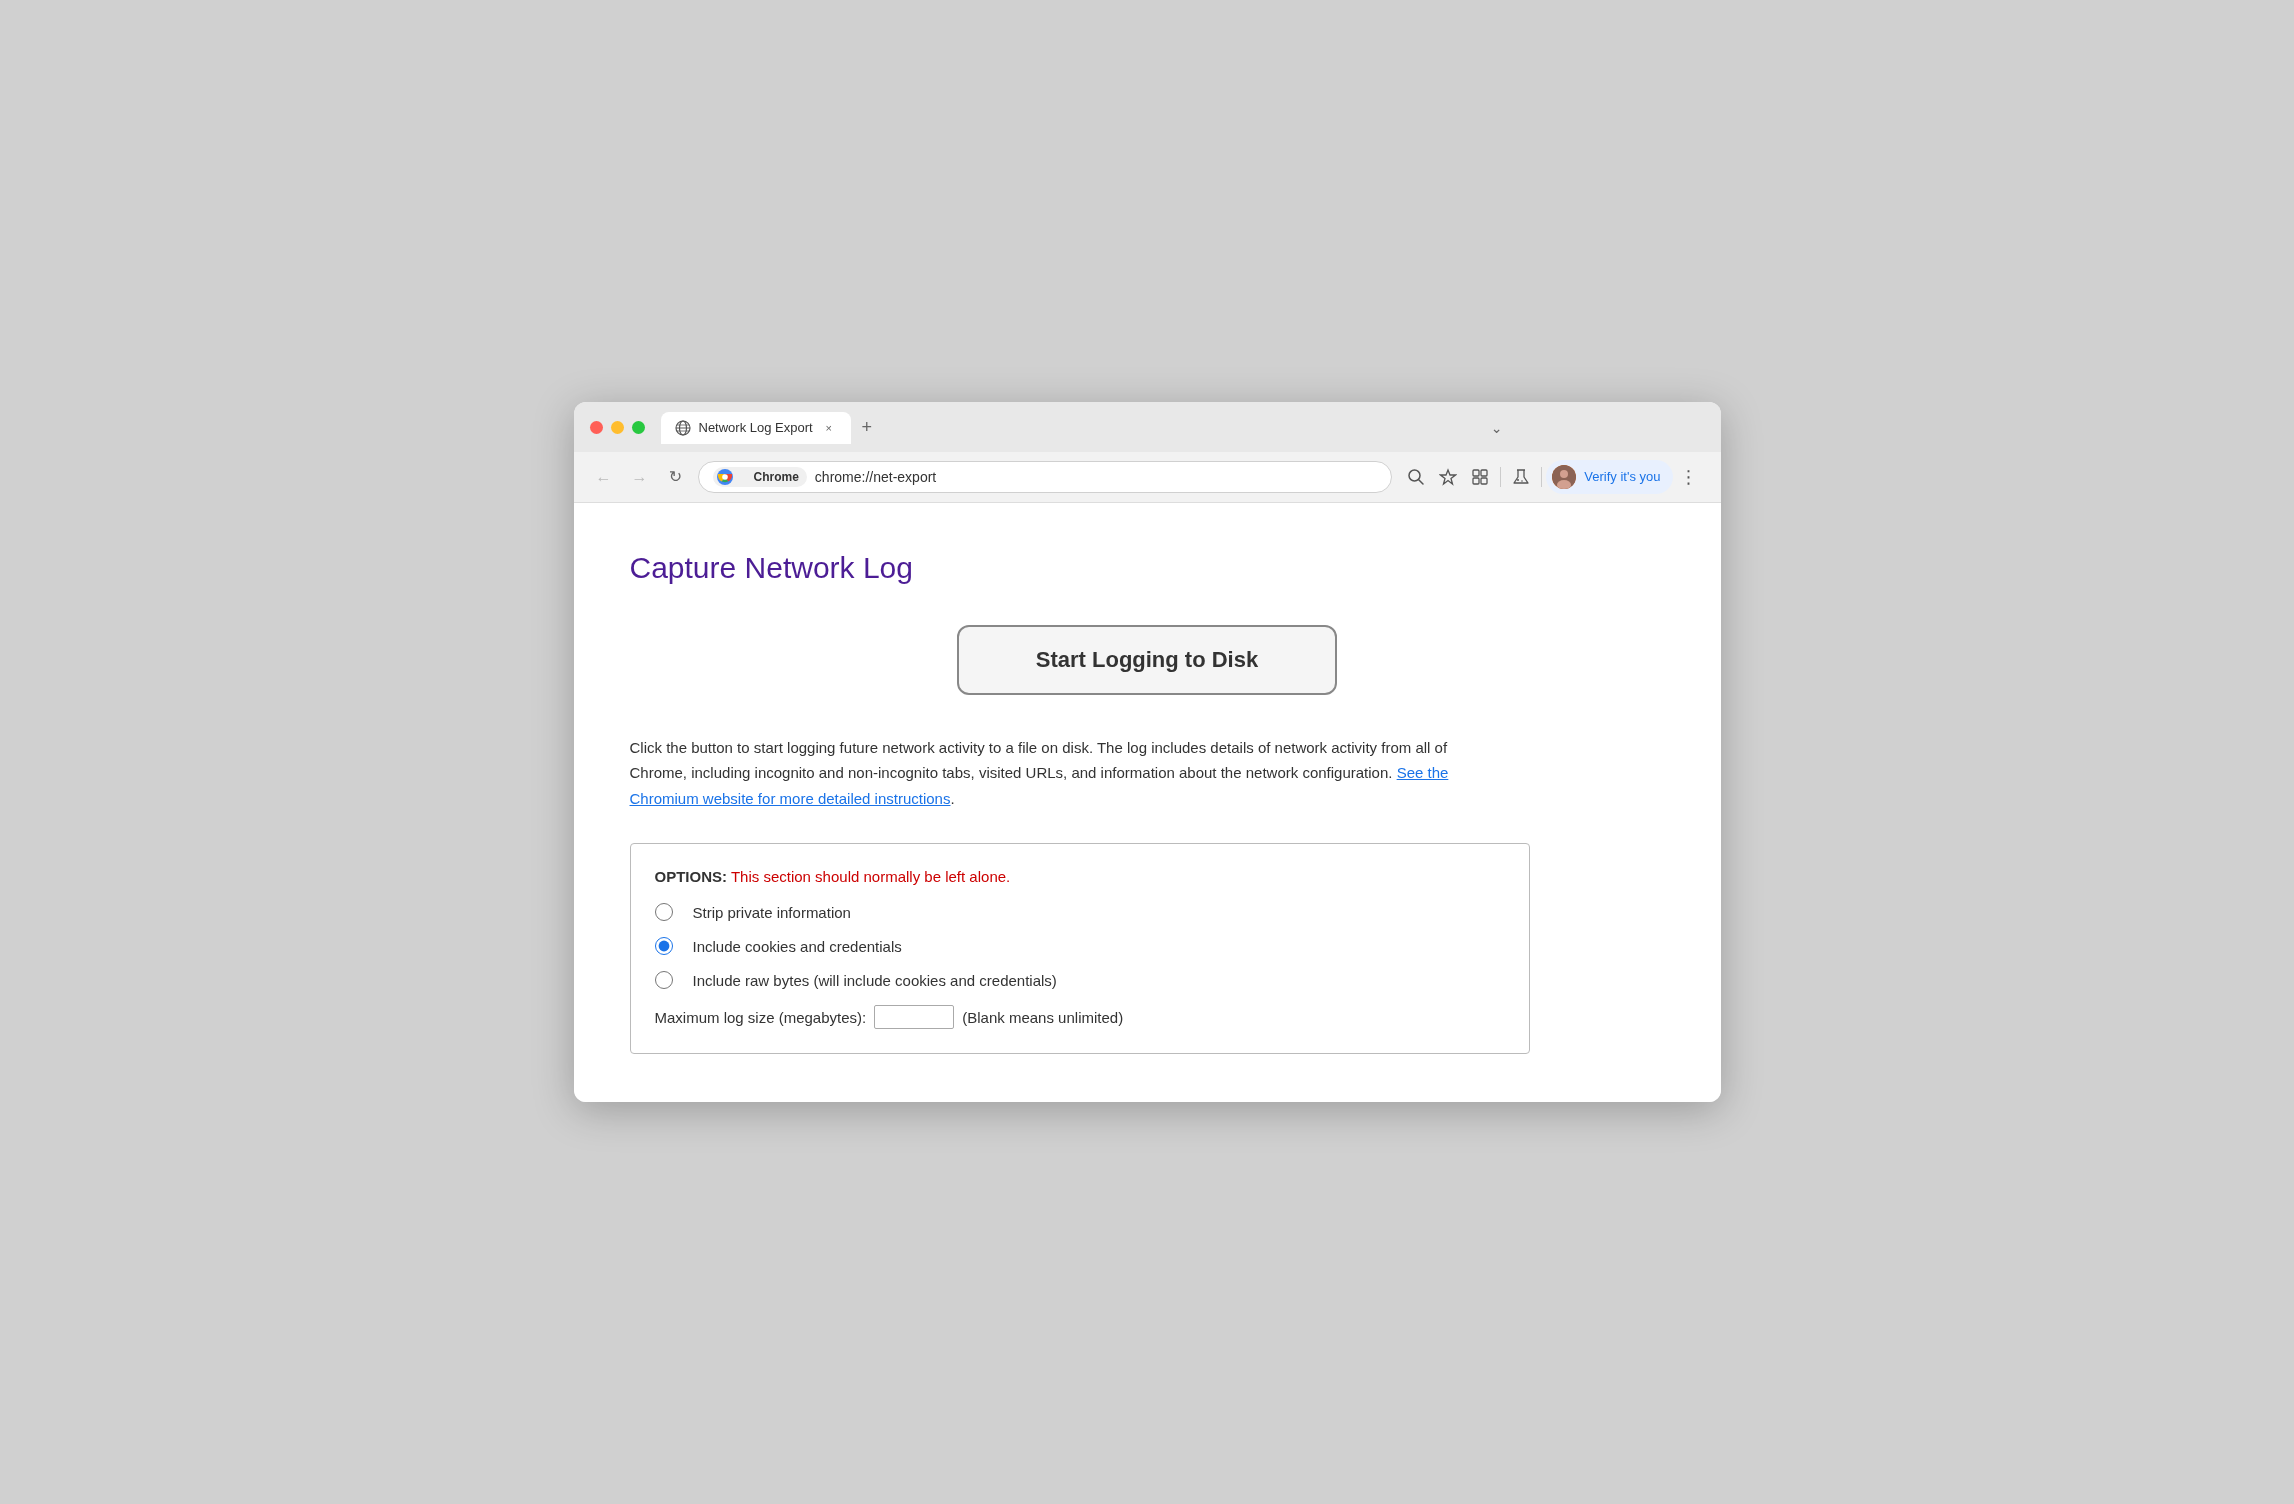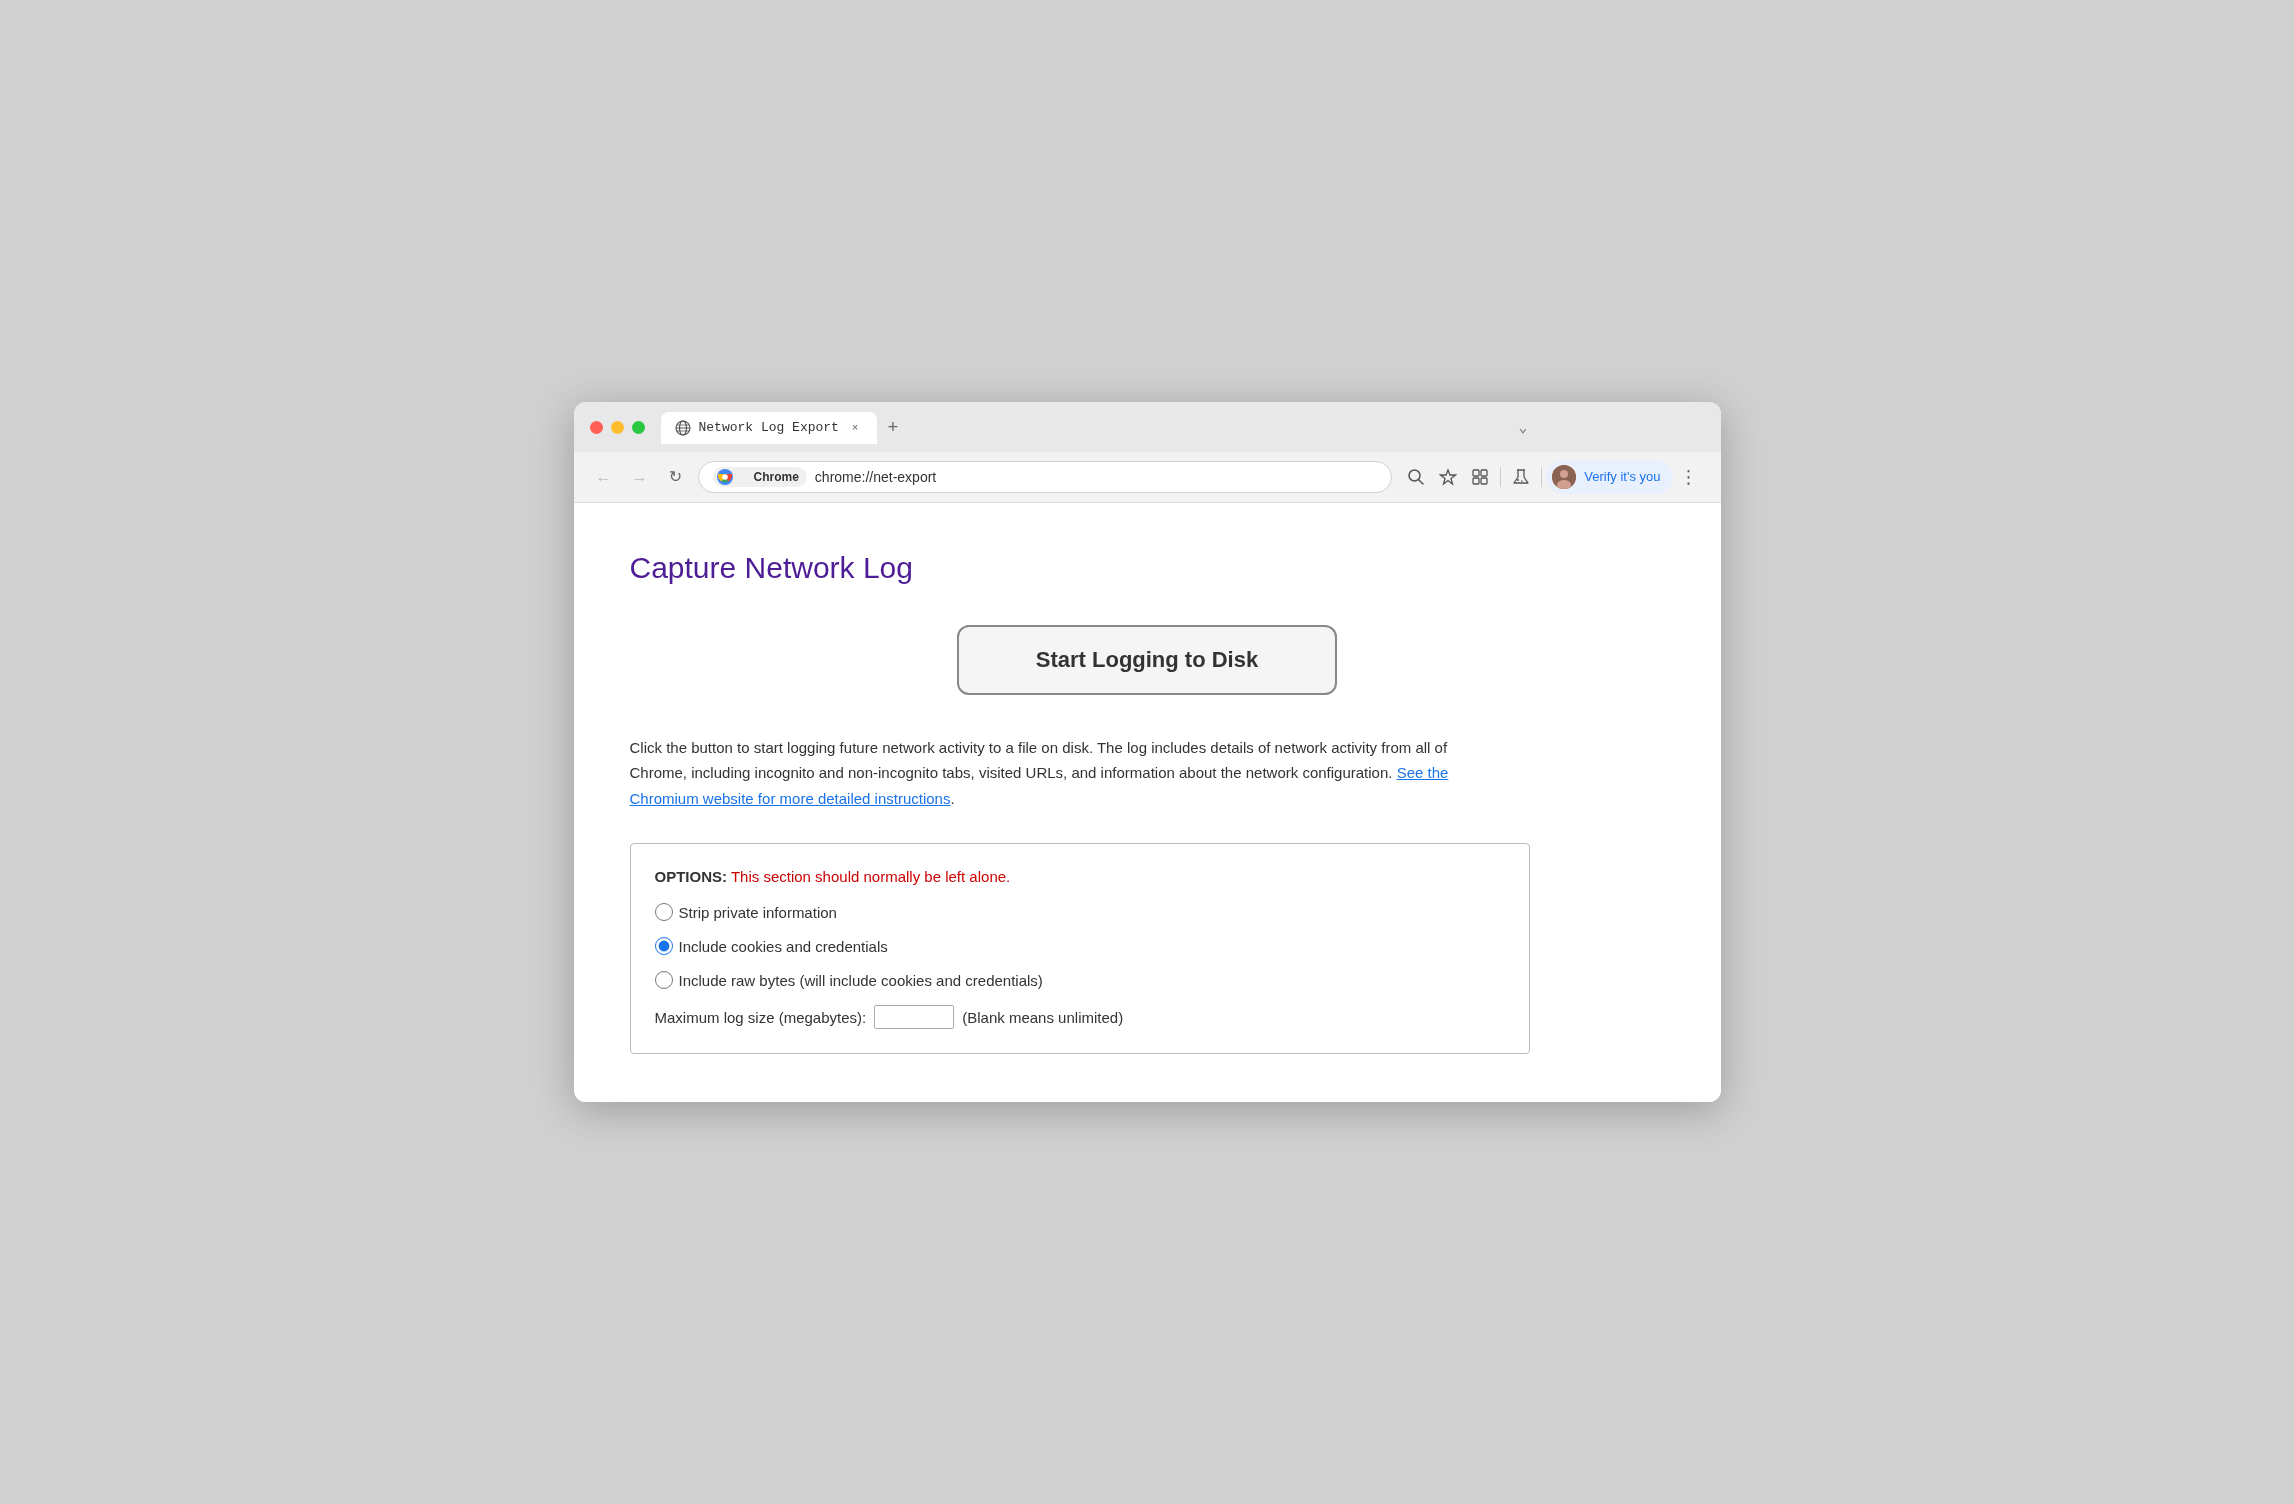--- a/index.html
+++ b/index.html
@@ -27,21 +27,20 @@
       padding: 10px 16px 0 16px;
       display: flex;
       flex-direction: column;
     }
 
     .traffic-lights-row {
       display: flex;
       align-items: center;
       gap: 8px;
       margin-bottom: 8px;
-      font-family: Liberation Mono, monospace;
     }
 
     .traffic-light {
       width: 13px;
       height: 13px;
       border-radius: 50%;
     }
     .traffic-light.close { background: #ff5f57; }
     .traffic-light.minimize { background: #ffbd2e; }
     .traffic-light.maximize { background: #28c840; }
@@ -299,21 +298,21 @@
       color: #333;
     }
 
     .options-header .warning {
       color: #cc0000;
     }
 
     .radio-option {
       display: flex;
       align-items: center;
-      gap: 6px;
+      gap: 20px;
       margin-bottom: 16px;
       font-size: 15px;
       color: #333;
     }
 
     .radio-option input[type="radio"] {
       width: 18px;
       height: 18px;
       cursor: pointer;
       accent-color: #1a73e8;

